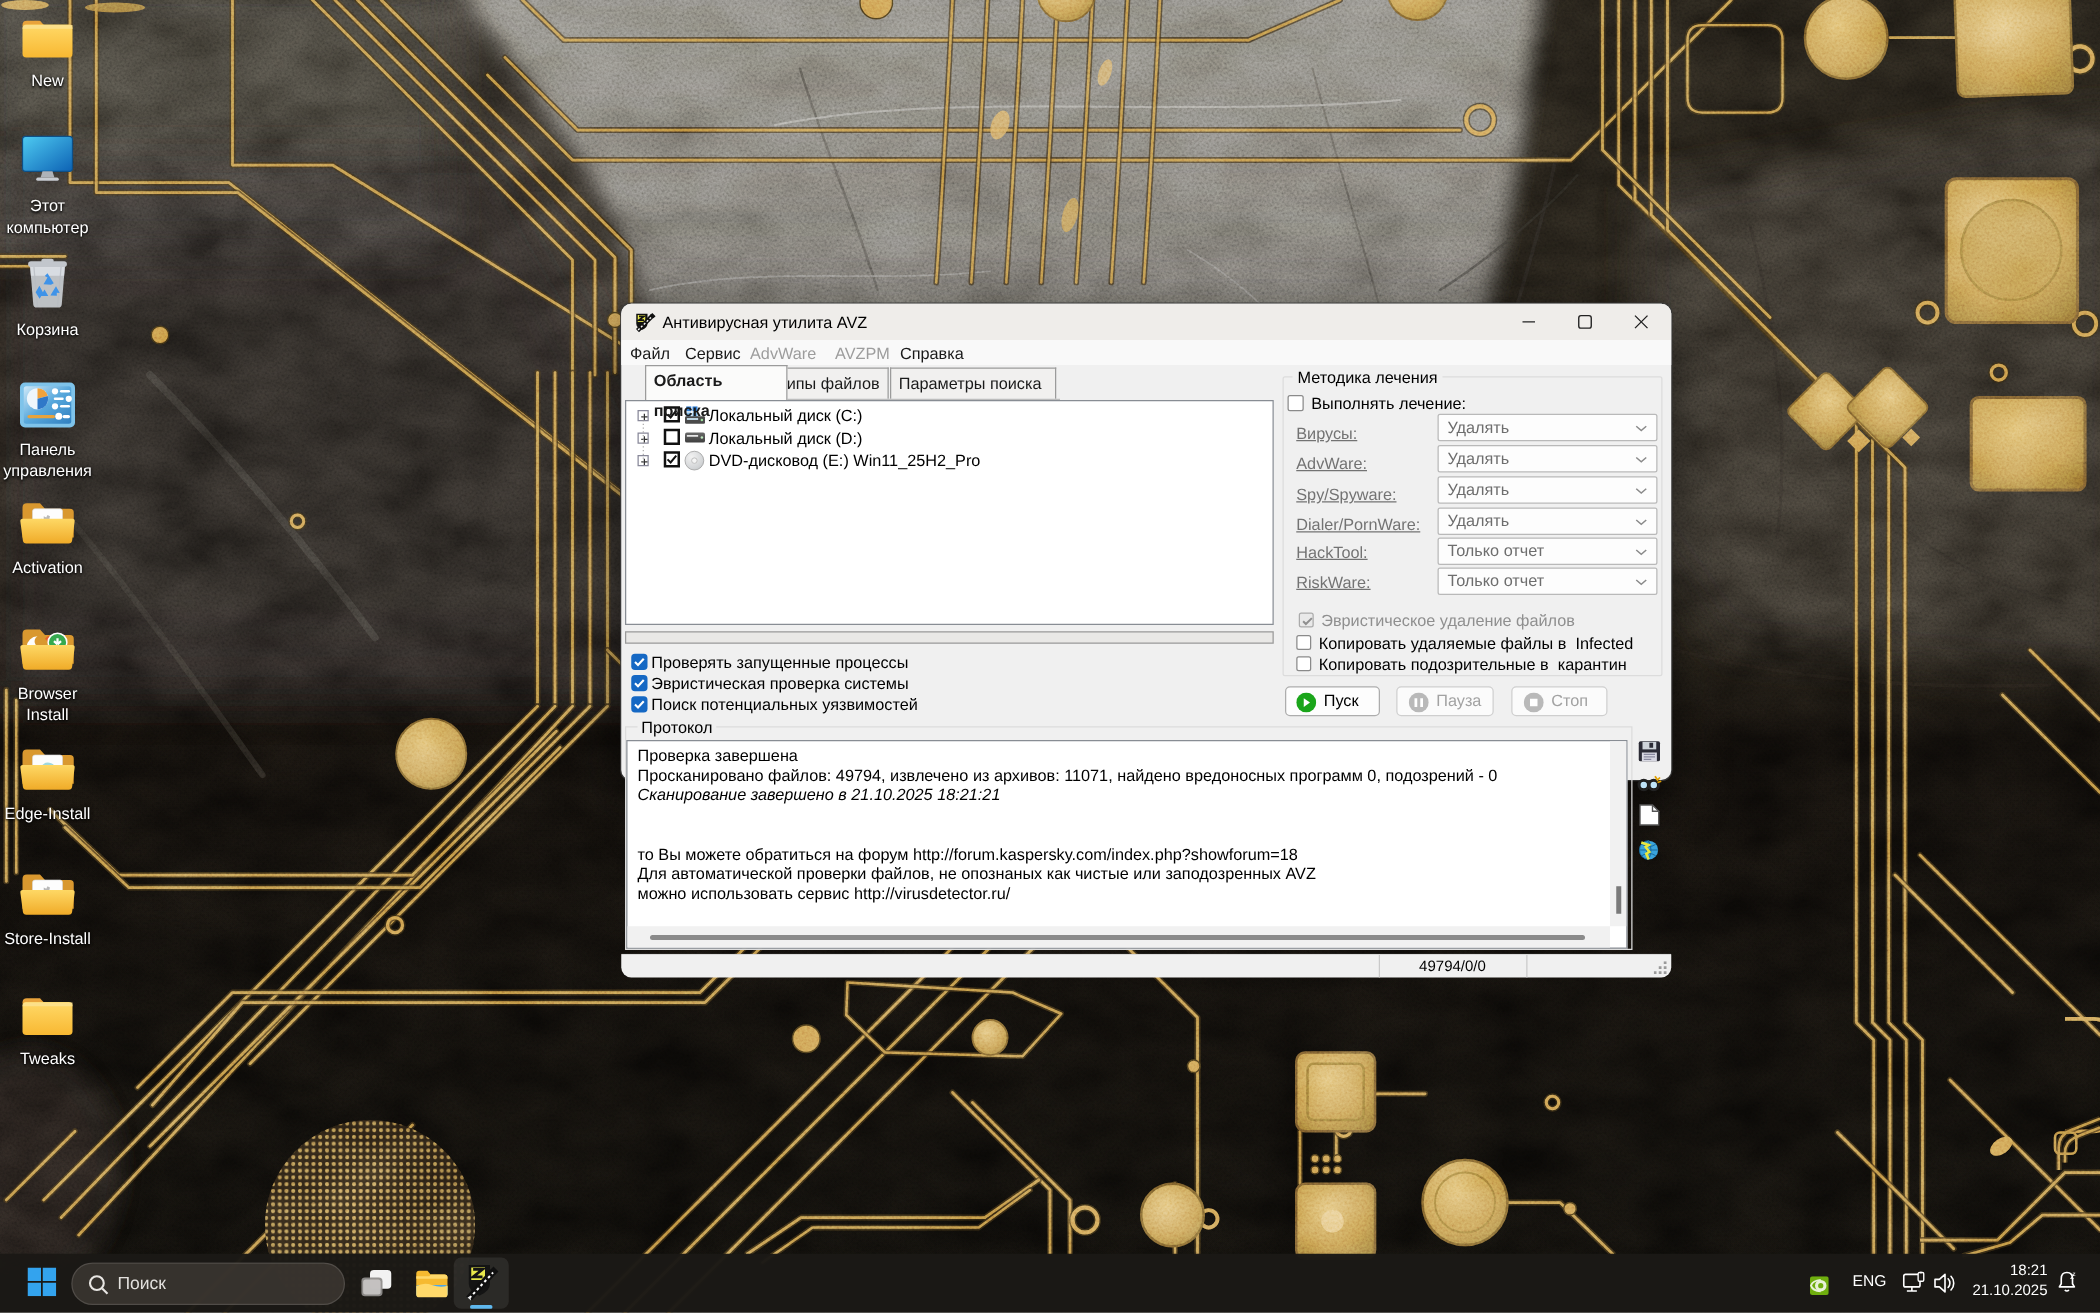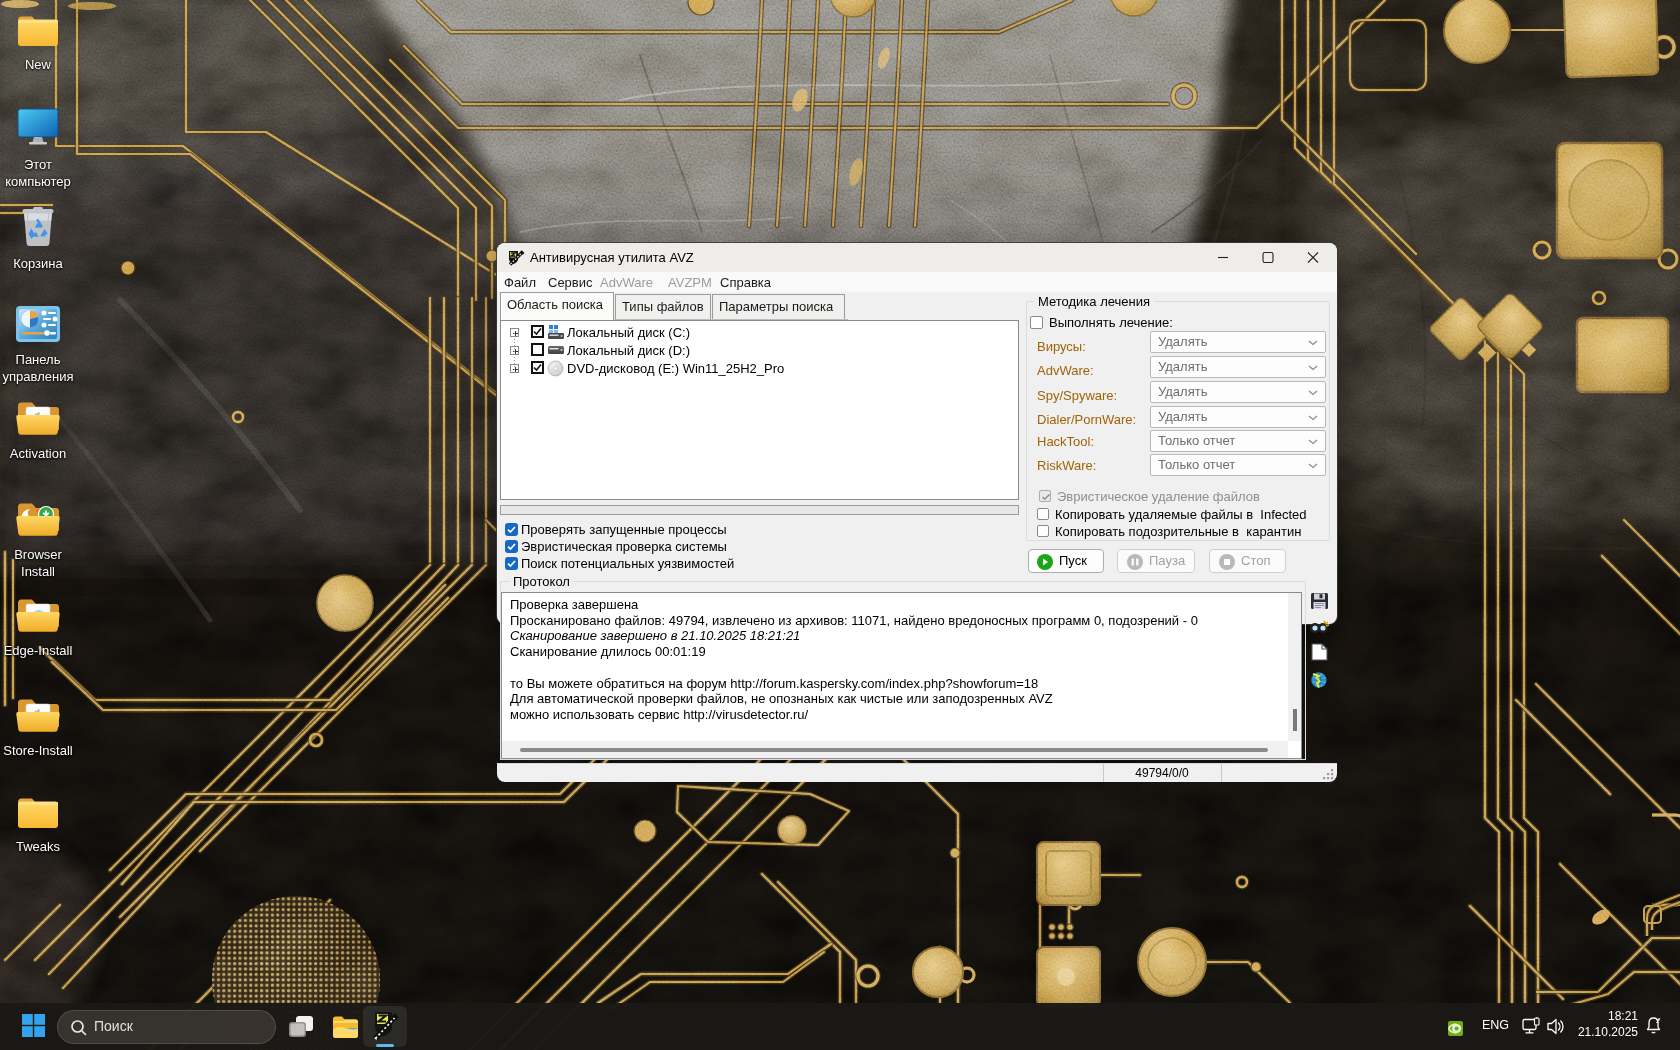--- a/index.html
+++ b/index.html
@@ -27,21 +27,21 @@
 #progress { left:3px; top:262px; width:519px; height:10px; background:#e9e8e6; border:1px solid #9a9a9a; }
 .bluecheck { width:13px; height:13px; background:#1568c4; border-radius:3px; color:#fff; }
 .bluecheck svg { position:absolute; left:1px; top:1px; }
 .optrow { left:8px; font-size:13px; }
 #groupbox { left:529px; top:58px; width:304px; height:240px; border:1px solid #dcdcdc; border-radius:2px; }
 #gblabel { left:537px; top:51px; background:#f0f0f0; padding:0 4px; font-size:13px; }
 #protogrp { left:3px; top:338px; width:806px; height:179px; border:1px solid #dcdcdc; }
 #protolabel { left:13px; top:331px; background:#f0f0f0; padding:0 3px; font-size:13px; }
 #protoarea { left:4px; top:349px; width:801px; height:167px; background:#fff; border:1px solid #888d94; }
 .pline { left:8px; width:1000px; font-size:13px; white-space:pre; }
-.link { color:#a16207; font-size:13px; }
+.link { color:#737373; text-decoration:underline; font-size:13px; }
 .combo { left:653px; width:176px; height:22px; background:#fdfdfd; border:1px solid #b9b9b9; border-radius:2px; color:#6e6e6e; font-size:13px; line-height:20px; padding-left:7px; }
 .gcheck { width:12px; height:12px; border:1px solid #8a8a8a; background:#fff; border-radius:2px; }
 .btn { top:306px; height:24px; background:#fdfdfd; border:1px solid #adadad; border-radius:4px; font-size:13px; text-align:center; }
 .btn.dis { color:#a2a2a2; border-color:#cfcfcf; background:#fbfbfb; }
 #statusbar { left:0; top:520px; width:840px; height:19px; background:#f0f0f0; border-top:1px solid #d9d9d9; border-radius:0 0 8px 8px; }
 
 #taskbar { position:absolute; left:0; top:1003px; width:1680px; height:47px; background:rgba(27,25,22,0.975); }
 #taskbar * { position:absolute; }
 #search { left:57px; top:7px; width:219px; height:34px; border-radius:17px; background:rgba(72,66,60,0.62); border:1px solid rgba(255,255,255,0.13); }
 #search span { position:absolute; left:36px; top:7px; font-size:14px; color:#e2e0dd; }
@@ -474,21 +474,21 @@
       </svg>
       <svg class="capbtn" style="left:793px;" width="45" height="29">
         <path d="M18,9.5 l10,10 M28,9.5 l-10,10" stroke="#222" stroke-width="1.1"></path>
       </svg>
       <div id="menubar"></div>
       <div class="mi" style="left:7px;">Файл</div>
       <div class="mi" style="left:51px;">Сервис</div>
       <div class="mi dis" style="left:103px;">AdvWare</div>
       <div class="mi dis" style="left:171px;">AVZPM</div>
       <div class="mi" style="left:223px;">Справка</div>
-      <div class="tab act" style="left:3px; width:114px;">Область поиска</div>
+      <div class="tab act" style="left:19px; width:114px;font-weight:bold;">Область поиска</div>
       <div class="tab in" style="left:118px; width:96px;">Типы файлов</div>
       <div class="tab in" style="left:215px; width:133px;">Параметры поиска</div>
       <div style="left:117px;top:76px;width:234px;height:1px;background:#bdbdbd;"></div>
       <div id="treepanel">
         <svg width="0" height="0">
           <defs>
             <linearGradient id="dgrad" x1="0" y1="0" x2="0" y2="1">
               <stop offset="0" stop-color="#6a6a6a"></stop>
               <stop offset="1" stop-color="#3f3f3f"></stop>
             </linearGradient>
@@ -639,21 +639,20 @@
           <rect x="5" y="5" width="6" height="6" fill="#fff"></rect>
         </svg>
         <div style="position:absolute;left:31px;top:3px;">Стоп</div>
       </div>
       <div id="protogrp"></div>
       <div id="protolabel">Протокол</div>
       <div id="protoarea">
         <div class="pline" style="top:4.0px;">Проверка завершена</div>
         <div class="pline" style="top:19.7px;">Просканировано файлов: 49794, извлечено из архивов: 11071, найдено вредоносных программ 0, подозрений - 0</div>
         <div class="pline" style="top:35.4px;font-style:italic;">Сканирование завершено в 21.10.2025 18:21:21</div>
-        <div class="pline" style="top:51.1px;">Сканирование длилось 00:01:19</div>
         <div class="pline" style="top:82.5px;">то Вы можете обратиться на форум http://forum.kaspersky.com/index.php?showforum=18</div>
         <div class="pline" style="top:113.9px;">можно использовать сервис http://virusdetector.ru/</div>
         <div class="pline" style="top:98.2px;">Для автоматической проверки файлов, не опознаных как чистые или заподозренных AVZ</div>
         <div style="position:absolute;right:0;top:0;width:13px;height:148px;background:#f1f1f1;"></div>
         <div style="position:absolute;right:4px;top:116px;width:4px;height:22px;background:#7a7a7a;"></div>
         <div style="position:absolute;left:0;bottom:0;width:786px;height:17px;background:#f1f1f1;"></div>
         <div style="position:absolute;left:18px;bottom:6px;width:748px;height:4px;background:#8a8a8a;border-radius:2px;"></div>
       </div>
       <svg style="left:812px;top:349px;" width="22" height="100" viewBox="0 0 22 100">
 <g transform="translate(2,1)">

